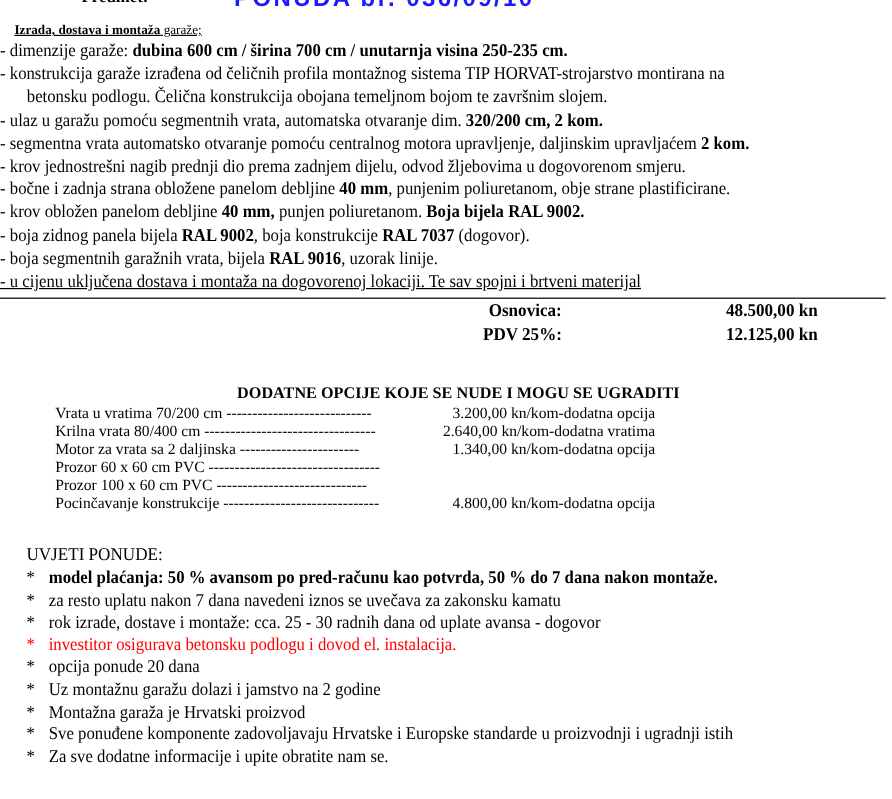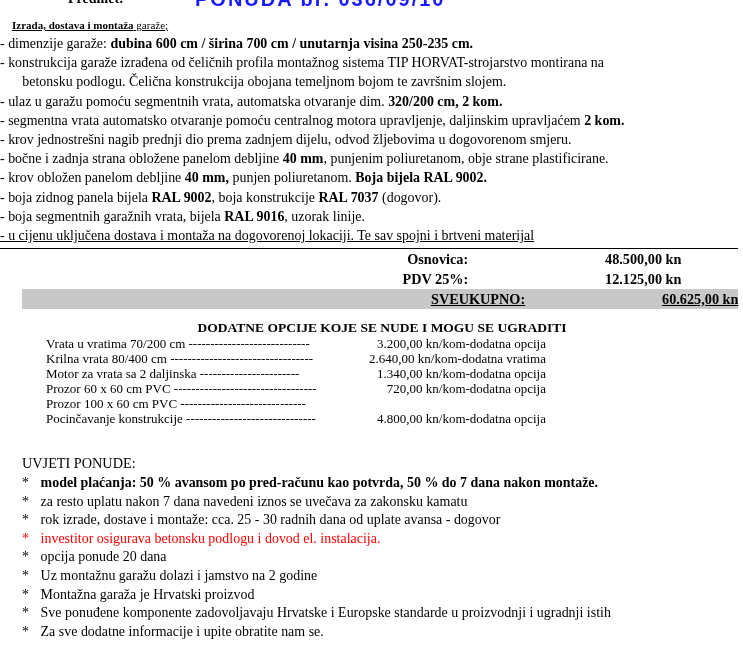--- a/index.html
+++ b/index.html
@@ -71,43 +71,38 @@
 
 <div class="totals">
   <div class="total-row">
     <span class="t-label">Osnovica:</span>
     <span class="t-value">48.500,00 kn</span>
   </div>
   <div class="total-row">
     <span class="t-label">PDV 25%:</span>
     <span class="t-value">12.125,00 kn</span>
   </div>
-  <div class="total-row grand">
-    <span class="t-label">SVEUKUPNO:</span>
-    <span class="t-value">60.625,00 kn</span>
-  </div>
 </div>
 
 <div class="options">
   <div class="options-title">DODATNE OPCIJE KOJE SE NUDE I MOGU SE UGRADITI</div>
   <div class="opt-row">
       <span class="o-name">Vrata u vratima 70/200 cm  ----------------------------</span>
       <span class="o-price">3.200,00 kn/kom-dodatna opcija</span>
     </div>
   <div class="opt-row">
       <span class="o-name">Krilna vrata 80/400 cm ---------------------------------</span>
       <span class="o-price">2.640,00 kn/kom-dodatna vratima</span>
     </div>
   <div class="opt-row">
       <span class="o-name">Motor za vrata  sa 2 daljinska  -----------------------</span>
       <span class="o-price">1.340,00 kn/kom-dodatna opcija</span>
     </div>
   <div class="opt-row">
       <span class="o-name">Prozor 60 x 60 cm PVC  ---------------------------------</span>
-      <span class="o-price">720,00 kn/kom-dodatna opcija</span>
     </div>
   <div class="opt-row">
       <span class="o-name">Prozor 100 x 60 cm PVC  -----------------------------</span>
     </div>
   <div class="opt-row">
       <span class="o-name">Pocinčavanje konstrukcije ------------------------------</span>
       <span class="o-price">4.800,00 kn/kom-dodatna opcija</span>
     </div>
 </div>
 

